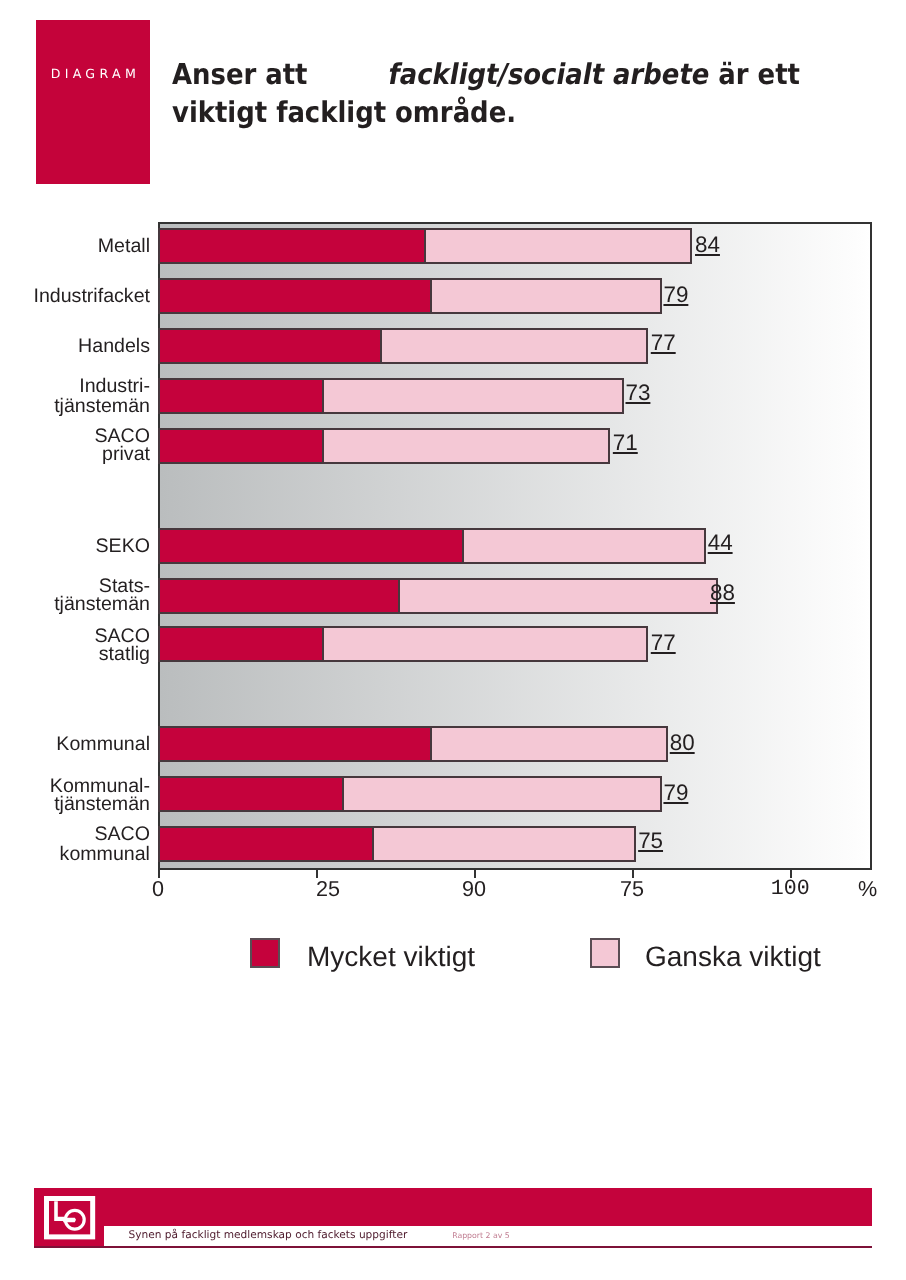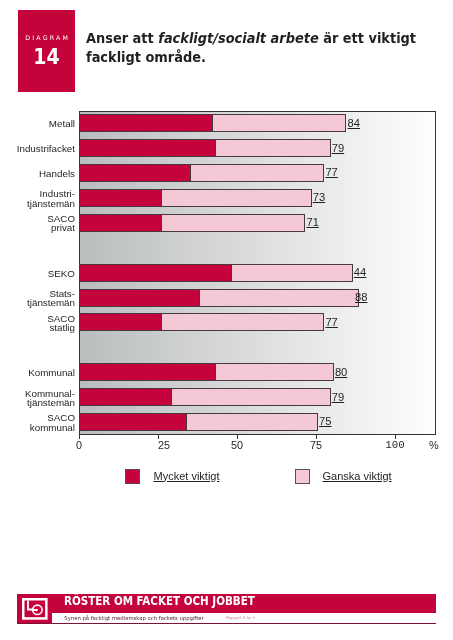--- a/index.html
+++ b/index.html
@@ -8,42 +8,42 @@
 
   
   .diagram-badge{position:absolute;left:18px;top:10px;width:57px;height:82px;background:#c4033a;}
   .diagram-badge .dg-word{position:absolute;top:24.5px;left:1.2px;width:57px;text-align:center;color:#ffffff;
      font-size:6.3px;line-height:6.3px;letter-spacing:2.15px;font-family:"DejaVu Sans",sans-serif;}
   .diagram-badge .dg-num{position:absolute;top:36.5px;left:0;width:57px;text-align:center;color:#ffffff;
      font-size:21px;font-weight:bold;font-stretch:condensed;line-height:21px;
      font-family:"DejaVu Sans",sans-serif;transform:scaleX(1.0);}
   .headline{position:absolute;left:86px;top:29px;width:345px;font-size:14.4px;font-weight:bold;
      font-stretch:condensed;line-height:19.2px;color:#231f20;font-family:"DejaVu Sans",sans-serif;}
-  .headline i{font-style:italic;}
+  .headline i{font-style:italic;margin-left:36px;}
 
   
   .chart{position:absolute;left:79px;top:111px;width:357px;height:324px;box-sizing:border-box;}
   .plot{position:absolute;inset:0;border:1.2px solid #333;box-sizing:border-box;
      background:linear-gradient(to right,#babdbe 0%,#fdfdfd 98%,#ffffff 100%);}
   .row{position:absolute;left:0;}
   .seg{position:absolute;top:0;height:100%;box-sizing:content-box;outline:0.8px solid #46383d;outline-offset:-0.4px;}
   .seg.dark{background:#c5023c;}
   .seg.light{background:#f4c8d5;}
   .vlabel{position:absolute;text-align:right;font-size:9.8px;color:#231f20;line-height:9.2px;}
   .vnum{position:absolute;font-size:11.2px;color:#231f20;line-height:11.2px;text-decoration:underline;}
 
   .xaxis{position:absolute;left:0;top:324px;width:357px;}
   .tick{position:absolute;top:0;width:1.2px;height:4px;background:#333;}
   .ticklabel{position:absolute;top:4.5px;font-size:10.8px;color:#231f20;text-align:center;transform:translateX(-50%);line-height:11px;}
   .pct{position:absolute;top:4.5px;font-size:10.8px;color:#231f20;line-height:11px;}
 
   
   .legend{position:absolute;left:0;top:357.5px;width:357px;}
   .lgbox{position:absolute;width:14.5px;height:15px;box-sizing:border-box;border:1.15px solid #5a4d54;}
-  .lgtext{position:absolute;font-size:11px;color:#231f20;text-decoration:underline;}
+  .lgtext{position:absolute;font-size:14px;color:#231f20;}
 
   
   .footer{position:absolute;left:16.9px;top:594.1px;width:419.4px;height:30px;}
   .footer .redbar{position:absolute;left:0;top:0;width:100%;height:100%;background:#c4033c;}
   .footer .maroon{position:absolute;left:0;bottom:0;width:100%;height:1.6px;background:#7d1138;}
   .footer .whiteband{position:absolute;left:35.3px;top:18.7px;right:0;bottom:1.6px;background:#ffffff;}
   .footer .ftitle{position:absolute;left:47.1px;top:2.4px;font-size:11.5px;font-weight:bold;font-stretch:condensed;
       line-height:11.5px;color:#ffffff;font-family:"DejaVu Sans",sans-serif;}
   .footer .fsub{position:absolute;left:47.4px;top:21.8px;font-size:5.3px;line-height:5.3px;color:#4d1a2c;
       font-family:"DejaVu Sans",sans-serif;}
@@ -51,37 +51,36 @@
       font-family:"DejaVu Sans",sans-serif;}
   .logo{position:absolute;left:5.2px;top:4.4px;width:25.6px;height:21.7px;}
 </style>
 </head>
 <body>
 
 <div class="page">
 
   <div class="diagram-badge">
     <div class="dg-word">DIAGRAM</div>
-    <div class="dg-num">14</div>
   </div>
 
   <div class="headline">
     <span>Anser att </span><i>fackligt/socialt arbete</i><span> är ett viktigt fackligt område.</span>
   </div>
 
   <div class="chart">
     <div class="plot" id="plot"></div>
     <div id="rows"></div>
     <div class="xaxis" id="xaxis">
         <div class="tick" style="left: 0px;"></div>
         <div class="ticklabel" style="left: 0px;">0</div>
         <div class="tick" style="left: 79.025px;"></div>
         <div class="ticklabel" style="left: 85px;">25</div>
         <div class="tick" style="left: 158.05px;"></div>
-        <div class="ticklabel" style="left: 158.05px;">50</div>
+        <div class="ticklabel" style="left: 158.05px;">90</div>
         <div class="tick" style="left: 237.075px;"></div>
         <div class="ticklabel" style="left: 237.075px;">75</div>
         <div class="tick" style="left: 316.1px;"></div>
         <div class="ticklabel" style="left: 316.1px; font-family: Liberation Mono, monospace;">100</div>
         <div class="pct" style="left: 350px;">%</div>
       </div>
     <div class="legend" id="legend">
         <div class="lgbox" style="left: 46px; top: 0px; background: rgb(197, 2, 60);"></div>
         <div class="lgtext" style="left: 74.5px; top: 1px;">Mycket viktigt</div>
         <div class="lgbox" style="left: 216px; top: 0px; background: rgb(244, 200, 213);"></div>
@@ -179,21 +178,20 @@
       <div class="row" style="top: 303px; left: 0.9px; height: 16.1px; width: 357px;">
         <div class="seg dark" style="background: rgb(197, 2, 60); left: 0px; width: 107.474px;"></div>
         <div class="seg light" style="background: rgb(244, 200, 213); left: 107.474px; width: 129.601px;"></div>
       </div>
       <div class="vnum" style="left: 240.075px; top: 305.45px;">75</div>
     </div>
 
   <div class="footer">
     <div class="redbar"></div>
     <div class="whiteband"></div>
-    <div class="ftitle">RÖSTER OM FACKET OCH JOBBET</div>
     <div class="fsub">Synen på fackligt medlemskap och fackets uppgifter</div>
     <div class="frep">Rapport 2 av 5</div>
     <div class="maroon"></div>
     <svg class="logo" viewBox="0 0 25.6 21.7">
       <rect x="1.25" y="1.25" width="23.1" height="19.2" fill="none" stroke="#ffffff" stroke-width="2.5"></rect>
       <path d="M5.1 2.6 L6.9 2.6 L6.9 10.4 L11.4 10.4 L11.4 12.5 L5.1 12.5 Z" fill="#ffffff"></path>
       <circle cx="15.4" cy="11.85" r="4.7" fill="none" stroke="#ffffff" stroke-width="1.6"></circle>
       <path d="M9.6 10.9 L15.4 10.9 L16.0 11.9 L15.4 13.1 L9.6 13.1 Z" fill="#ffffff"></path>
     </svg>
   </div>

